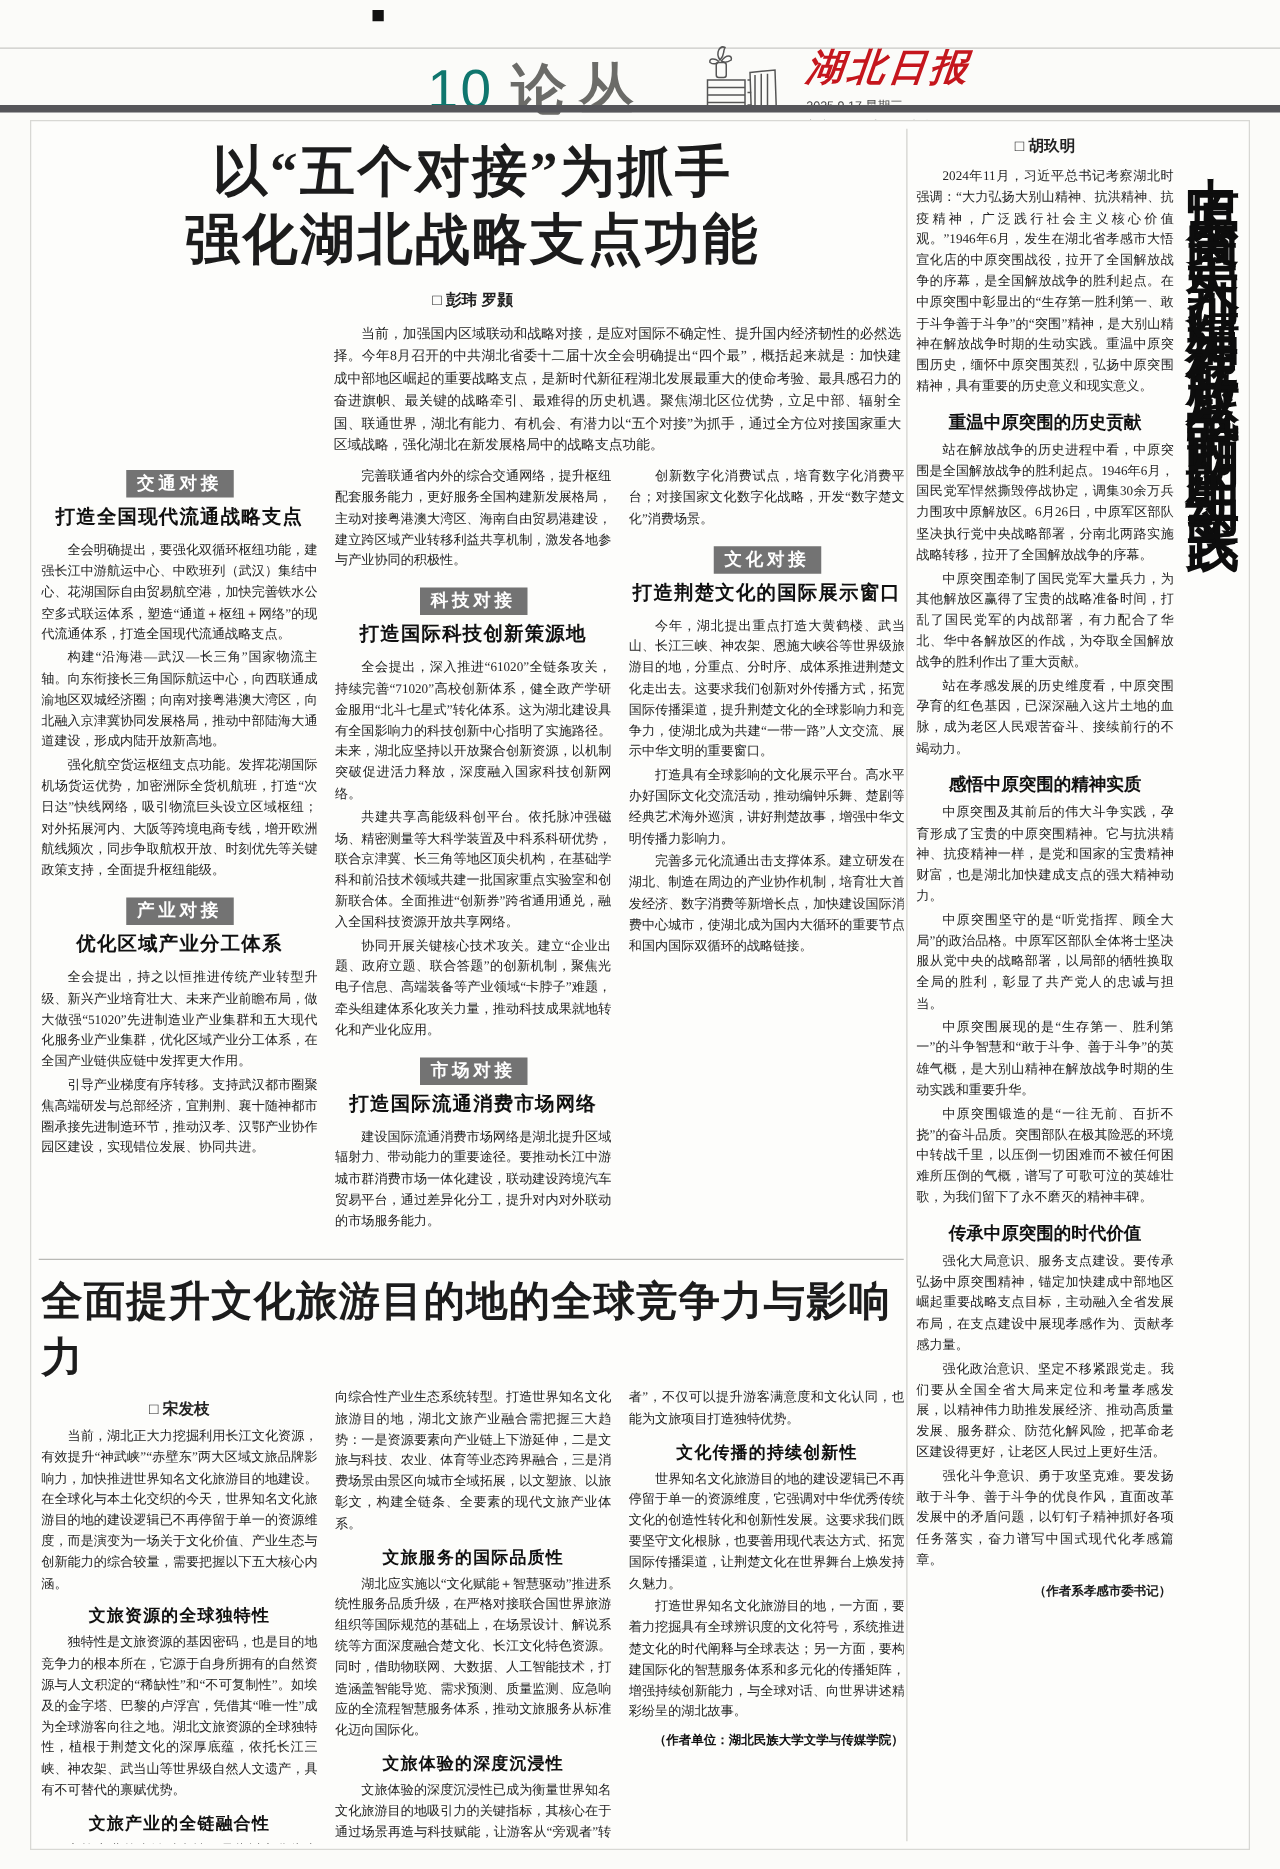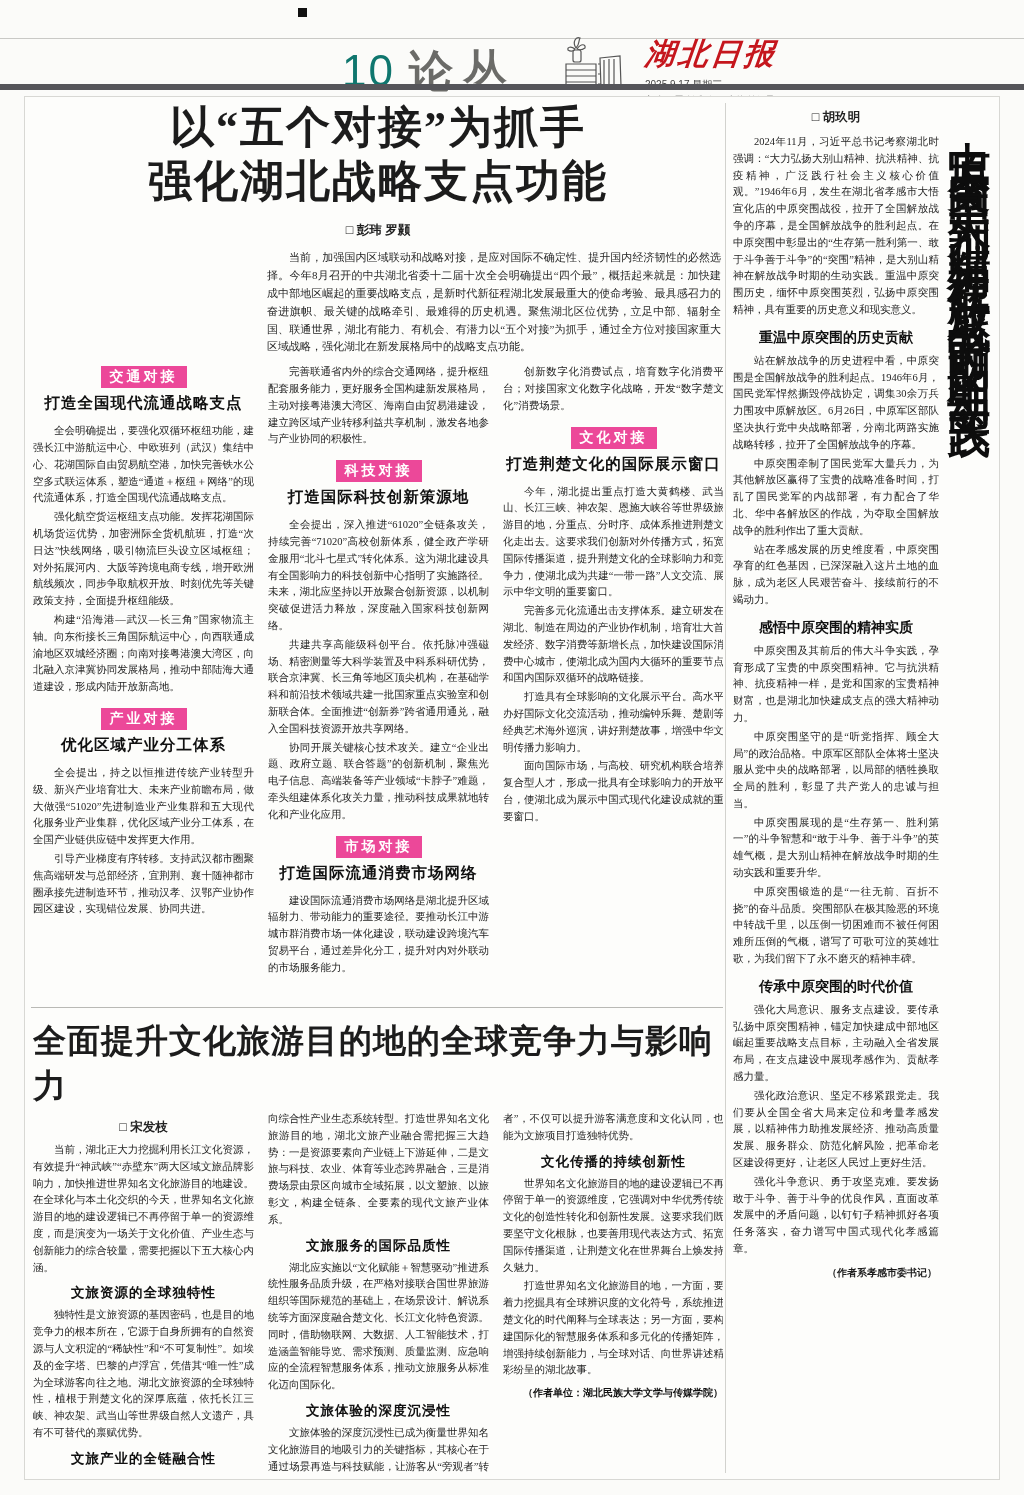--- a/index.html
+++ b/index.html
@@ -20,33 +20,33 @@
   .brand { position:absolute; left:645px; top:-6px; }
   .brand-logo { font-size:30px; font-weight:700; font-style:italic; color:#c5161d; letter-spacing:3px; transform:skewX(-6deg); }
   .brand-date { font-family:"Liberation Sans",sans-serif; font-size:10px; color:#444; margin-top:3px; }
   .brand-staff { font-family:"Liberation Sans",sans-serif; font-size:9px; color:#444; margin-top:2px; }
   .head-bar { position:absolute; left:0; top:84px; width:1024px; height:6px; background:#55555a; }
   
   .frame { position:absolute; left:24px; top:96px; width:976px; height:1384px; border:1px solid #d8d8d4; background:#fdfdfb; }
   .vdiv { position:absolute; left:700px; top:6px; bottom:6px; border-left:1px solid #d2d2ce; }
   
   .a1 { position:absolute; left:8px; top:4px; width:690px; height:902px; overflow:hidden; }
-  .a1-title { text-align:center; font-weight:700; line-height:1.22; letter-spacing:2px; margin-top:0; }
+  .a1-title { text-align:center; font-weight:700; line-height:1.22; letter-spacing:2px; margin-top:10px; }
   .a1-title .t1 { font-size:44px; display:block; }
   .a1-title .t2 { font-size:44px; display:block; }
   .byline { text-align:center; font-family:"Liberation Sans",sans-serif; font-size:12.5px; font-weight:700; color:#222; margin:14px 0 8px; }
   .a1-intro-row { display:flex; }
   .a1-intro-spacer { width:228px; flex:none; }
   .a1-intro { flex:1; font-size:11px; line-height:1.62; text-align:justify; text-indent:2em; color:#262626; padding:2px 2px 6px 6px; }
   .cols { display:flex; gap:14px; margin-top:2px; }
   .col { width:221px; flex:none; overflow:hidden; }
   .col-tall { height:640px; }
   .p { font-size:10.5px; line-height:1.6; text-align:justify; text-indent:2em; color:#242424; margin-bottom:2px; }
   .badge-wrap { text-align:center; margin:12px 0 3px; }
-  .badge { display:inline-block; background:#ec4899; color:#fff; font-family:"Liberation Sans",sans-serif; font-size:14px; font-weight:700; letter-spacing:3px; padding:2px 9px; }
+  .badge { display:inline-block; background:#737373; color:#fff; font-family:"Liberation Sans",sans-serif; font-size:14px; font-weight:700; letter-spacing:3px; padding:2px 9px; }
   .badge-sub { text-align:center; font-family:"Liberation Sans",sans-serif; font-size:15.5px; font-weight:700; letter-spacing:1px; margin:5px 0 9px; color:#111; }
   .attribution { font-size:10px; font-weight:700; text-align:justify; text-indent:2em; color:#111; margin-top:6px; font-family:"Liberation Sans",sans-serif; line-height:1.5;}
   
   .hdiv { position:absolute; left:6px; top:910px; width:692px; border-top:1px solid #b9b9b5; }
   
   .a3 { position:absolute; left:8px; top:918px; width:690px; height:460px; overflow:hidden; }
   .a3-title { font-size:33px; font-weight:700; letter-spacing:1px; margin:4px 0 2px; }
   .a3 .byline { margin:8px 0 6px; }
   .a3 .cols { margin-top:0; }
   .a3 .col { height:380px; }
@@ -108,22 +108,22 @@
       <div class="a1-intro-spacer"></div>
       <div class="a1-intro">当前，加强国内区域联动和战略对接，是应对国际不确定性、提升国内经济韧性的必然选择。今年8月召开的中共湖北省委十二届十次全会明确提出“四个最”，概括起来就是：加快建成中部地区崛起的重要战略支点，是新时代新征程湖北发展最重大的使命考验、最具感召力的奋进旗帜、最关键的战略牵引、最难得的历史机遇。聚焦湖北区位优势，立足中部、辐射全国、联通世界，湖北有能力、有机会、有潜力以“五个对接”为抓手，通过全方位对接国家重大区域战略，强化湖北在新发展格局中的战略支点功能。</div>
     </div>
     <div class="cols">
 
       <div class="col col-tall">
         <div class="badge-wrap" style="margin-top:2px;"><span class="badge">交通对接</span></div>
         <div class="badge-sub">打造全国现代流通战略支点</div>
         <div>
             <p class="p">全会明确提出，要强化双循环枢纽功能，建强长江中游航运中心、中欧班列（武汉）集结中心、花湖国际自由贸易航空港，加快完善铁水公空多式联运体系，塑造“通道＋枢纽＋网络”的现代流通体系，打造全国现代流通战略支点。</p>
+            <p class="p">构建“沿海港—武汉—长三角”国家物流主轴。向东衔接长三角国际航运中心，向西联通成渝地区双城经济圈；向南对接粤港澳大湾区，向北融入京津冀协同发展格局，推动中部陆海大通道建设，形成内陆开放新高地。</p>
             <p class="p">强化航空货运枢纽支点功能。发挥花湖国际机场货运优势，加密洲际全货机航班，打造“次日达”快线网络，吸引物流巨头设立区域枢纽；对外拓展河内、大阪等跨境电商专线，增开欧洲航线频次，同步争取航权开放、时刻优先等关键政策支持，全面提升枢纽能级。</p>
-            <p class="p">构建“沿海港—武汉—长三角”国家物流主轴。向东衔接长三角国际航运中心，向西联通成渝地区双城经济圈；向南对接粤港澳大湾区，向北融入京津冀协同发展格局，推动中部陆海大通道建设，形成内陆开放新高地。</p>
           </div>
         <div class="badge-wrap"><span class="badge">产业对接</span></div>
         <div class="badge-sub">优化区域产业分工体系</div>
         <div>
             <p class="p">全会提出，持之以恒推进传统产业转型升级、新兴产业培育壮大、未来产业前瞻布局，做大做强“51020”先进制造业产业集群和五大现代化服务业产业集群，优化区域产业分工体系，在全国产业链供应链中发挥更大作用。</p>
             <p class="p">引导产业梯度有序转移。支持武汉都市圈聚焦高端研发与总部经济，宜荆荆、襄十随神都市圈承接先进制造环节，推动汉孝、汉鄂产业协作园区建设，实现错位发展、协同共进。</p>
           </div>
       </div>
 
       <div class="col col-tall">
@@ -141,23 +141,22 @@
             <p class="p">建设国际流通消费市场网络是湖北提升区域辐射力、带动能力的重要途径。要推动长江中游城市群消费市场一体化建设，联动建设跨境汽车贸易平台，通过差异化分工，提升对内对外联动的市场服务能力。</p>
           </div>
       </div>
 
       <div class="col col-tall">
         <p class="p">创新数字化消费试点，培育数字化消费平台；对接国家文化数字化战略，开发“数字楚文化”消费场景。</p>
         <div class="badge-wrap"><span class="badge">文化对接</span></div>
         <div class="badge-sub">打造荆楚文化的国际展示窗口</div>
         <div>
             <p class="p">今年，湖北提出重点打造大黄鹤楼、武当山、长江三峡、神农架、恩施大峡谷等世界级旅游目的地，分重点、分时序、成体系推进荆楚文化走出去。这要求我们创新对外传播方式，拓宽国际传播渠道，提升荆楚文化的全球影响力和竞争力，使湖北成为共建“一带一路”人文交流、展示中华文明的重要窗口。</p>
+            <p class="p">打造具有全球影响的文化展示平台。高水平办好国际文化交流活动，推动编钟乐舞、楚剧等经典艺术海外巡演，讲好荆楚故事，增强中华文明传播力影响力。</p>
             <p class="p">完善多元化流通出击支撑体系。建立研发在湖北、制造在周边的产业协作机制，培育壮大首发经济、数字消费等新增长点，加快建设国际消费中心城市，使湖北成为国内大循环的重要节点和国内国际双循环的战略链接。</p>
-            <p class="p">打造具有全球影响的文化展示平台。高水平办好国际文化交流活动，推动编钟乐舞、楚剧等经典艺术海外巡演，讲好荆楚故事，增强中华文明传播力影响力。</p>
-            <p class="p">面向国际市场，与高校、研究机构联合培养复合型人才，形成一批具有全球影响力的开放平台，使湖北成为展示中国式现代化建设成就的重要窗口。</p>
           </div>
       </div>
     </div>
   </div>
 
   <div class="a3">
     <div class="a3-title">全面提升文化旅游目的地的全球竞争力与影响力</div>
     <div class="cols">
       <div class="col">
         <div class="byline">□ 宋发枝</div>

